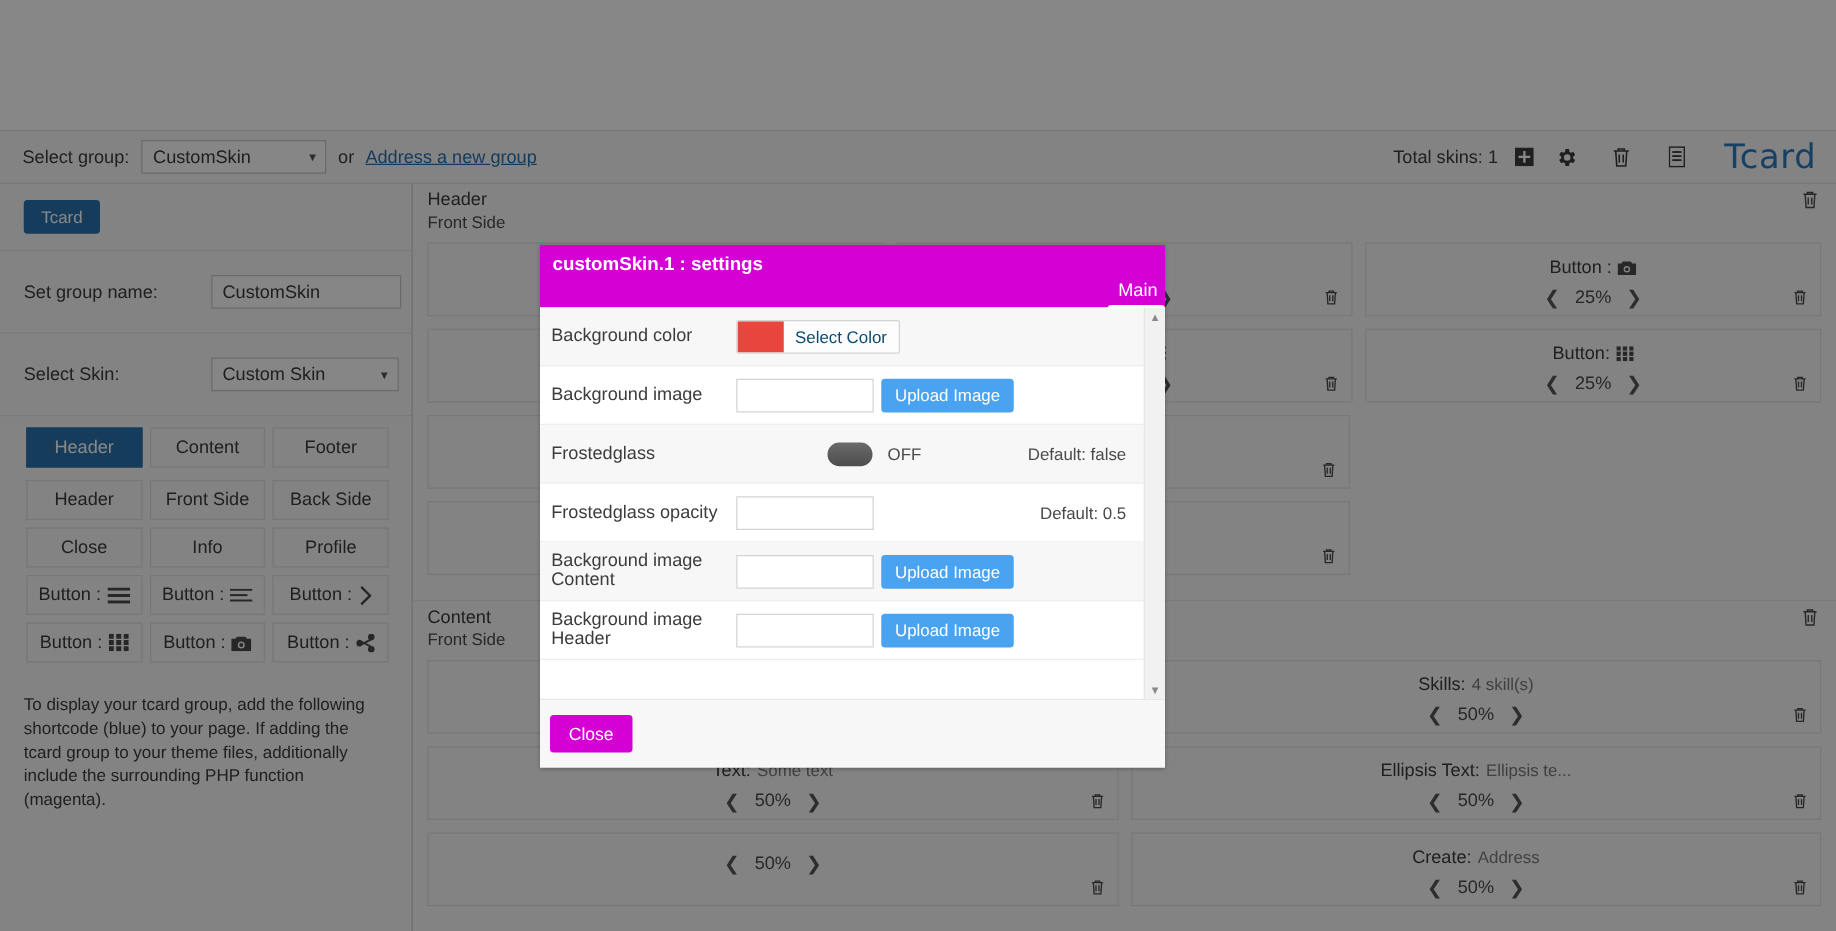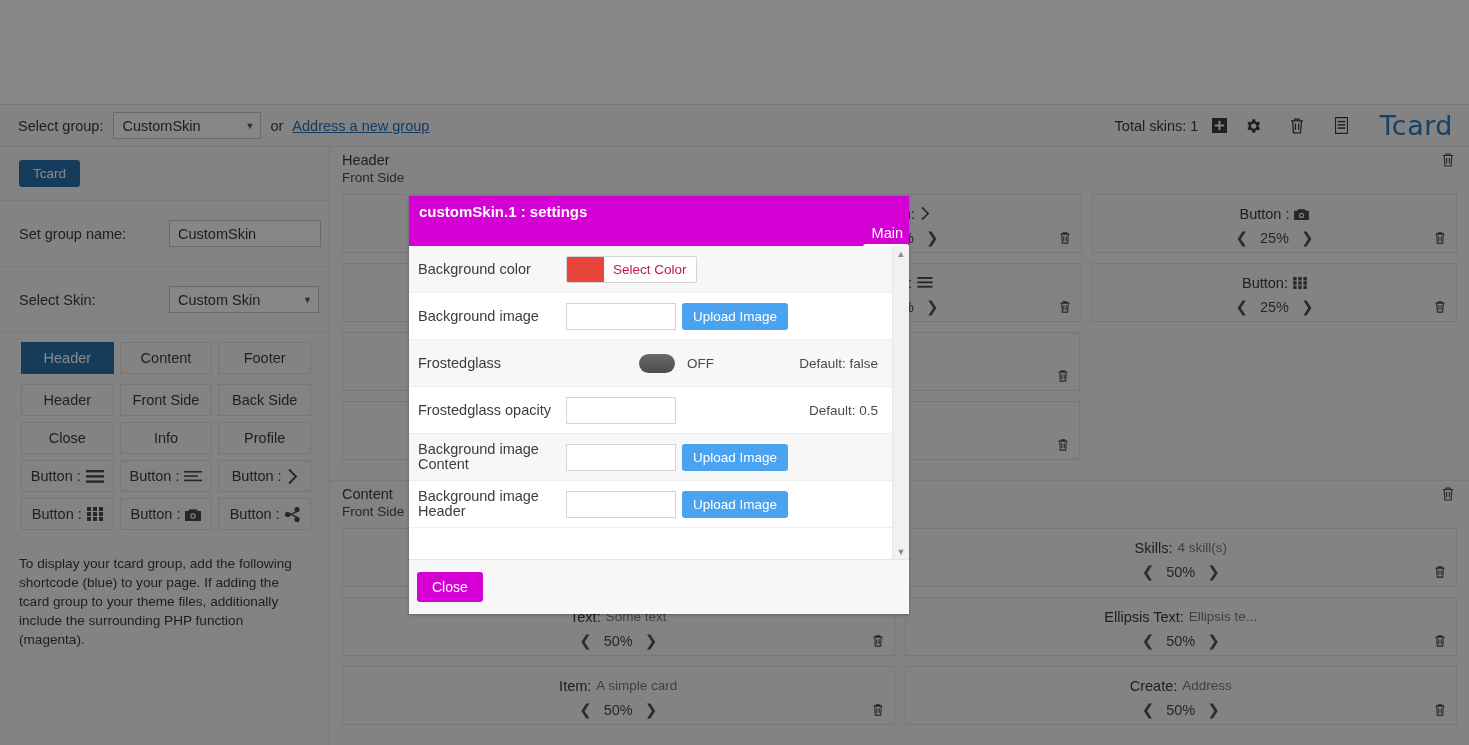--- a/index.html
+++ b/index.html
@@ -167,21 +167,21 @@
     position:absolute; right: 10px; bottom: 7px;
   }
 
   
   .gl { display:inline-block; line-height:1; }
   svg.icon { display:block; }
 
   
   .modal {
     position: absolute;
-    left: 409px; top: 196px;
+    left: 432px; top: 196px;
     width: 500px; height: 418px;
     background: #f7f7f7;
     z-index: 100;
     box-shadow: 0 1px 3px rgba(0,0,0,0.25);
     display:flex; flex-direction: column;
   }
   .modal-head {
     background: #d400d4; color:#fff;
     padding: 7px 0 0 10px;
     height: 50px;
@@ -212,21 +212,21 @@
   .mrow .mctrl { display:flex; align-items:center; }
   .mrow .mdefault {
     margin-left:auto; font-size: 13.5px; color:#4a4a4a;
   }
   .swatch-group {
     display:flex; align-items:center;
     border:1px solid #d4d4d4; border-radius:2px; background:#fdfdfd;
     height: 27px; overflow:hidden;
   }
   .swatch { width: 37px; height: 25px; }
-  .swatch-label { padding: 0 9px; font-size: 13.5px; color:#be185d; }
+  .swatch-label { padding: 0 9px; font-size: 13.5px; color:#0c4a6e; }
   .tinput {
     width: 110px; height: 27px; border:1px solid #d4d4d4;
     background:#fff;
   }
   .btn-upload {
     background:#4aa3f0; color:#fff; border:none; border-radius:3px;
     font-size: 13.5px; padding: 6px 11px; margin-left: 6px; cursor:pointer;
     font-family: "Liberation Sans", sans-serif;
   }
   .toggle {
@@ -732,24 +732,20 @@
                   <svg class="icon" width="12" height="14" viewBox="0 0 20 22" fill="none" stroke="#4a4a4a" stroke-width="1.8">
                     <path d="M2.5 4.5h15M7 4.5V2.5h6v2M4.5 4.5l1 15h9l1-15"></path>
                     <path d="M8 8v8M12 8v8"></path>
                   </svg>
                 </span>
             </div>
           </div>
 
           <div class="card-row">
             <div class="card">
-              <div class="card-title">
-                <span>Item:</span>
-                <span class="val">A simple card</span>
-              </div>
               <div class="card-ctrl">
                 <span class="chev">❮</span>
                 <span>50%</span>
                 <span class="chev">❯</span>
               </div>
               <span class="trash-abs gl">
                   <svg class="icon" width="12" height="14" viewBox="0 0 20 22" fill="none" stroke="#4a4a4a" stroke-width="1.8">
                     <path d="M2.5 4.5h15M7 4.5V2.5h6v2M4.5 4.5l1 15h9l1-15"></path>
                     <path d="M8 8v8M12 8v8"></path>
                   </svg>

